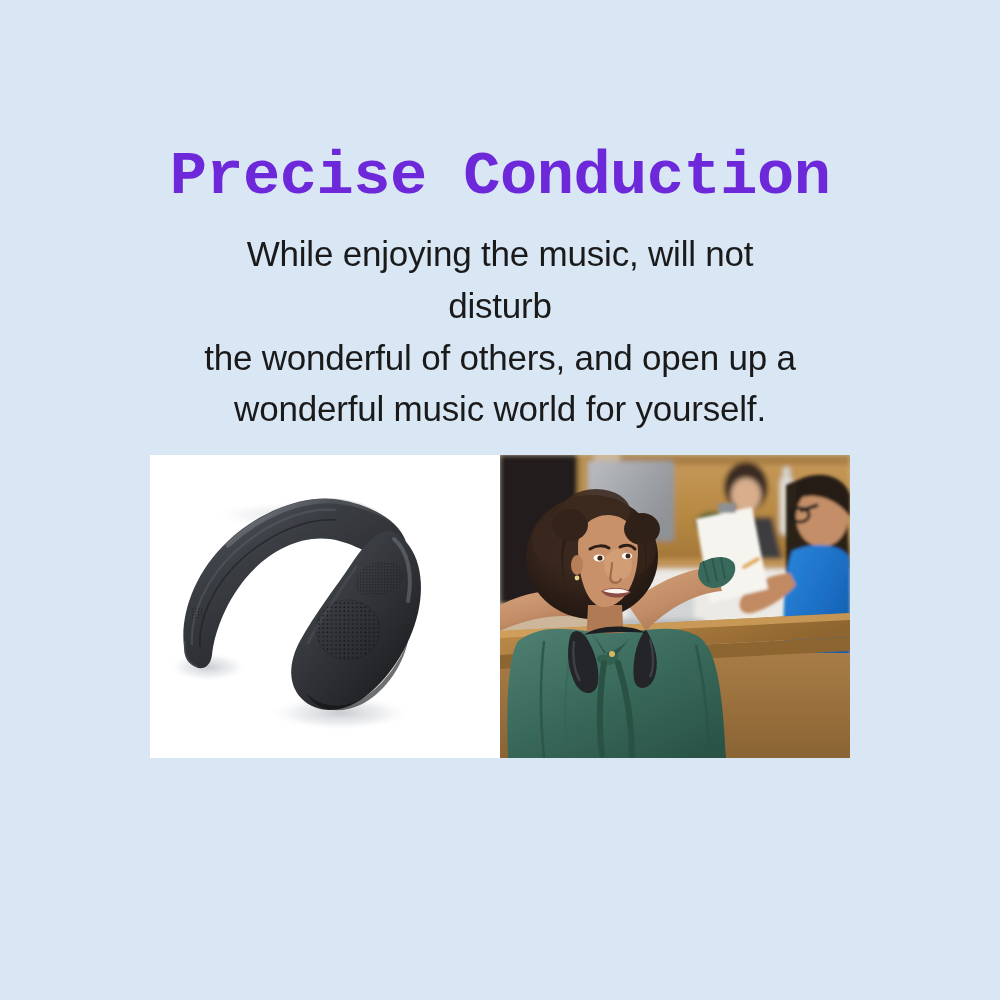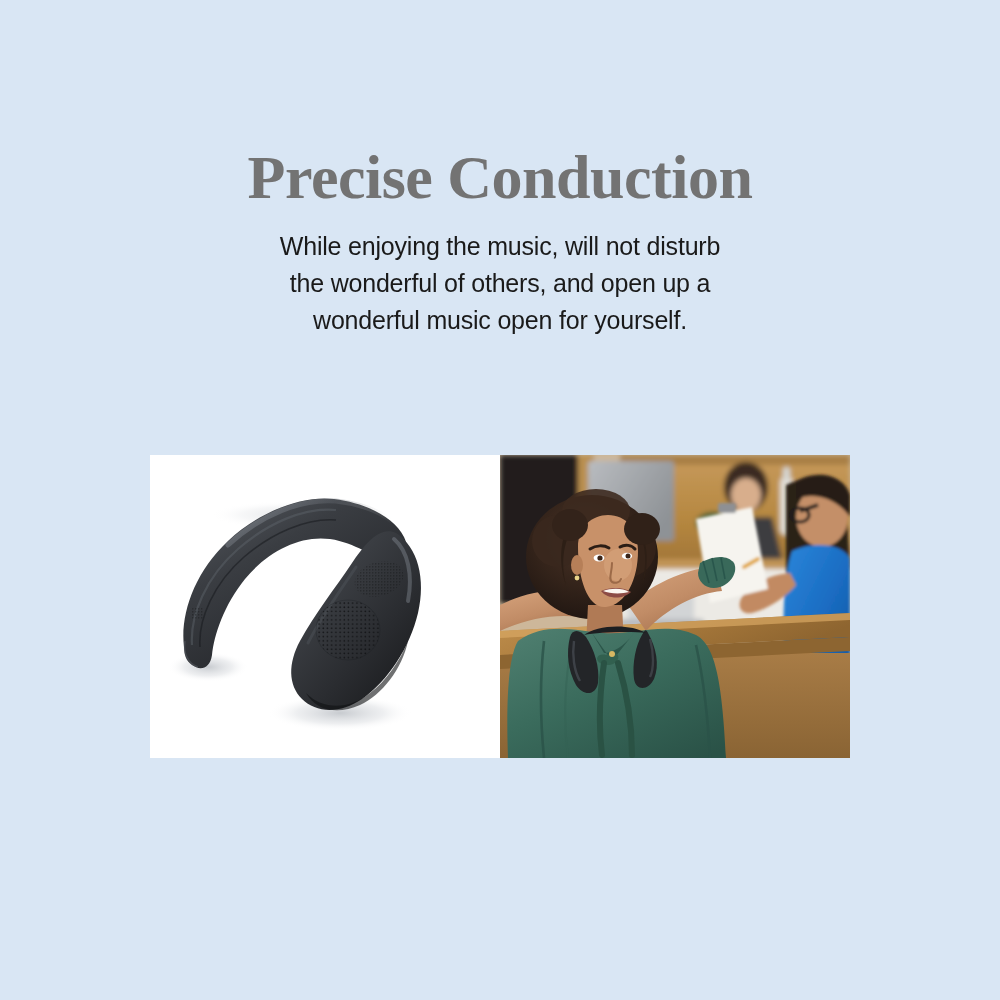--- a/index.html
+++ b/index.html
@@ -24,30 +24,30 @@
   .headings {
     position: absolute;
     left: 0;
     top: 146px;
     width: 1000px;
     text-align: center;
   }
   .title {
     font-size: 62px;
     font-weight: bold;
-    color: #737373;
+    color: #6d28d9;
     letter-spacing: -0.5px;
     line-height: 1.0;
     margin: 0;
-    font-family: Liberation Serif, serif;
+    font-family: Liberation Mono, monospace;
   }
   .subtitle {
     margin: 20px auto 0 auto;
     width: 600px;
-    font-size: 25px;
+    font-size: 35px;
     font-weight: normal;
     color: #1a1a1a;
     line-height: 1.48;
     letter-spacing: -0.2px;
   }
   .subtitle .sline { display: block; }
 
   
   .media-row {
     position: absolute;
@@ -80,21 +80,21 @@
 </head>
 <body style="background: rgb(217, 230, 244);">
 
 <div class="page" style="background: rgb(217, 230, 244);">
 
   <div class="headings">
     <h1 class="title">Precise Conduction</h1>
     <div class="subtitle">
       <span class="sline">While enjoying the music, will not disturb</span>
       <span class="sline">the wonderful of others, and open up a</span>
-      <span class="sline">wonderful music open for yourself.</span>
+      <span class="sline">wonderful music world for yourself.</span>
     </div>
   </div>
 
   <div class="media-row">
 
     <div class="panel product-panel" style="background: rgb(255, 255, 255);">
       <div class="product-stage">
         <svg class="product-svg" viewBox="0 0 350 303" xmlns="http://www.w3.org/2000/svg">
           <defs>
             <linearGradient id="bodyTop" x1="0" y1="0" x2="1" y2="1">

